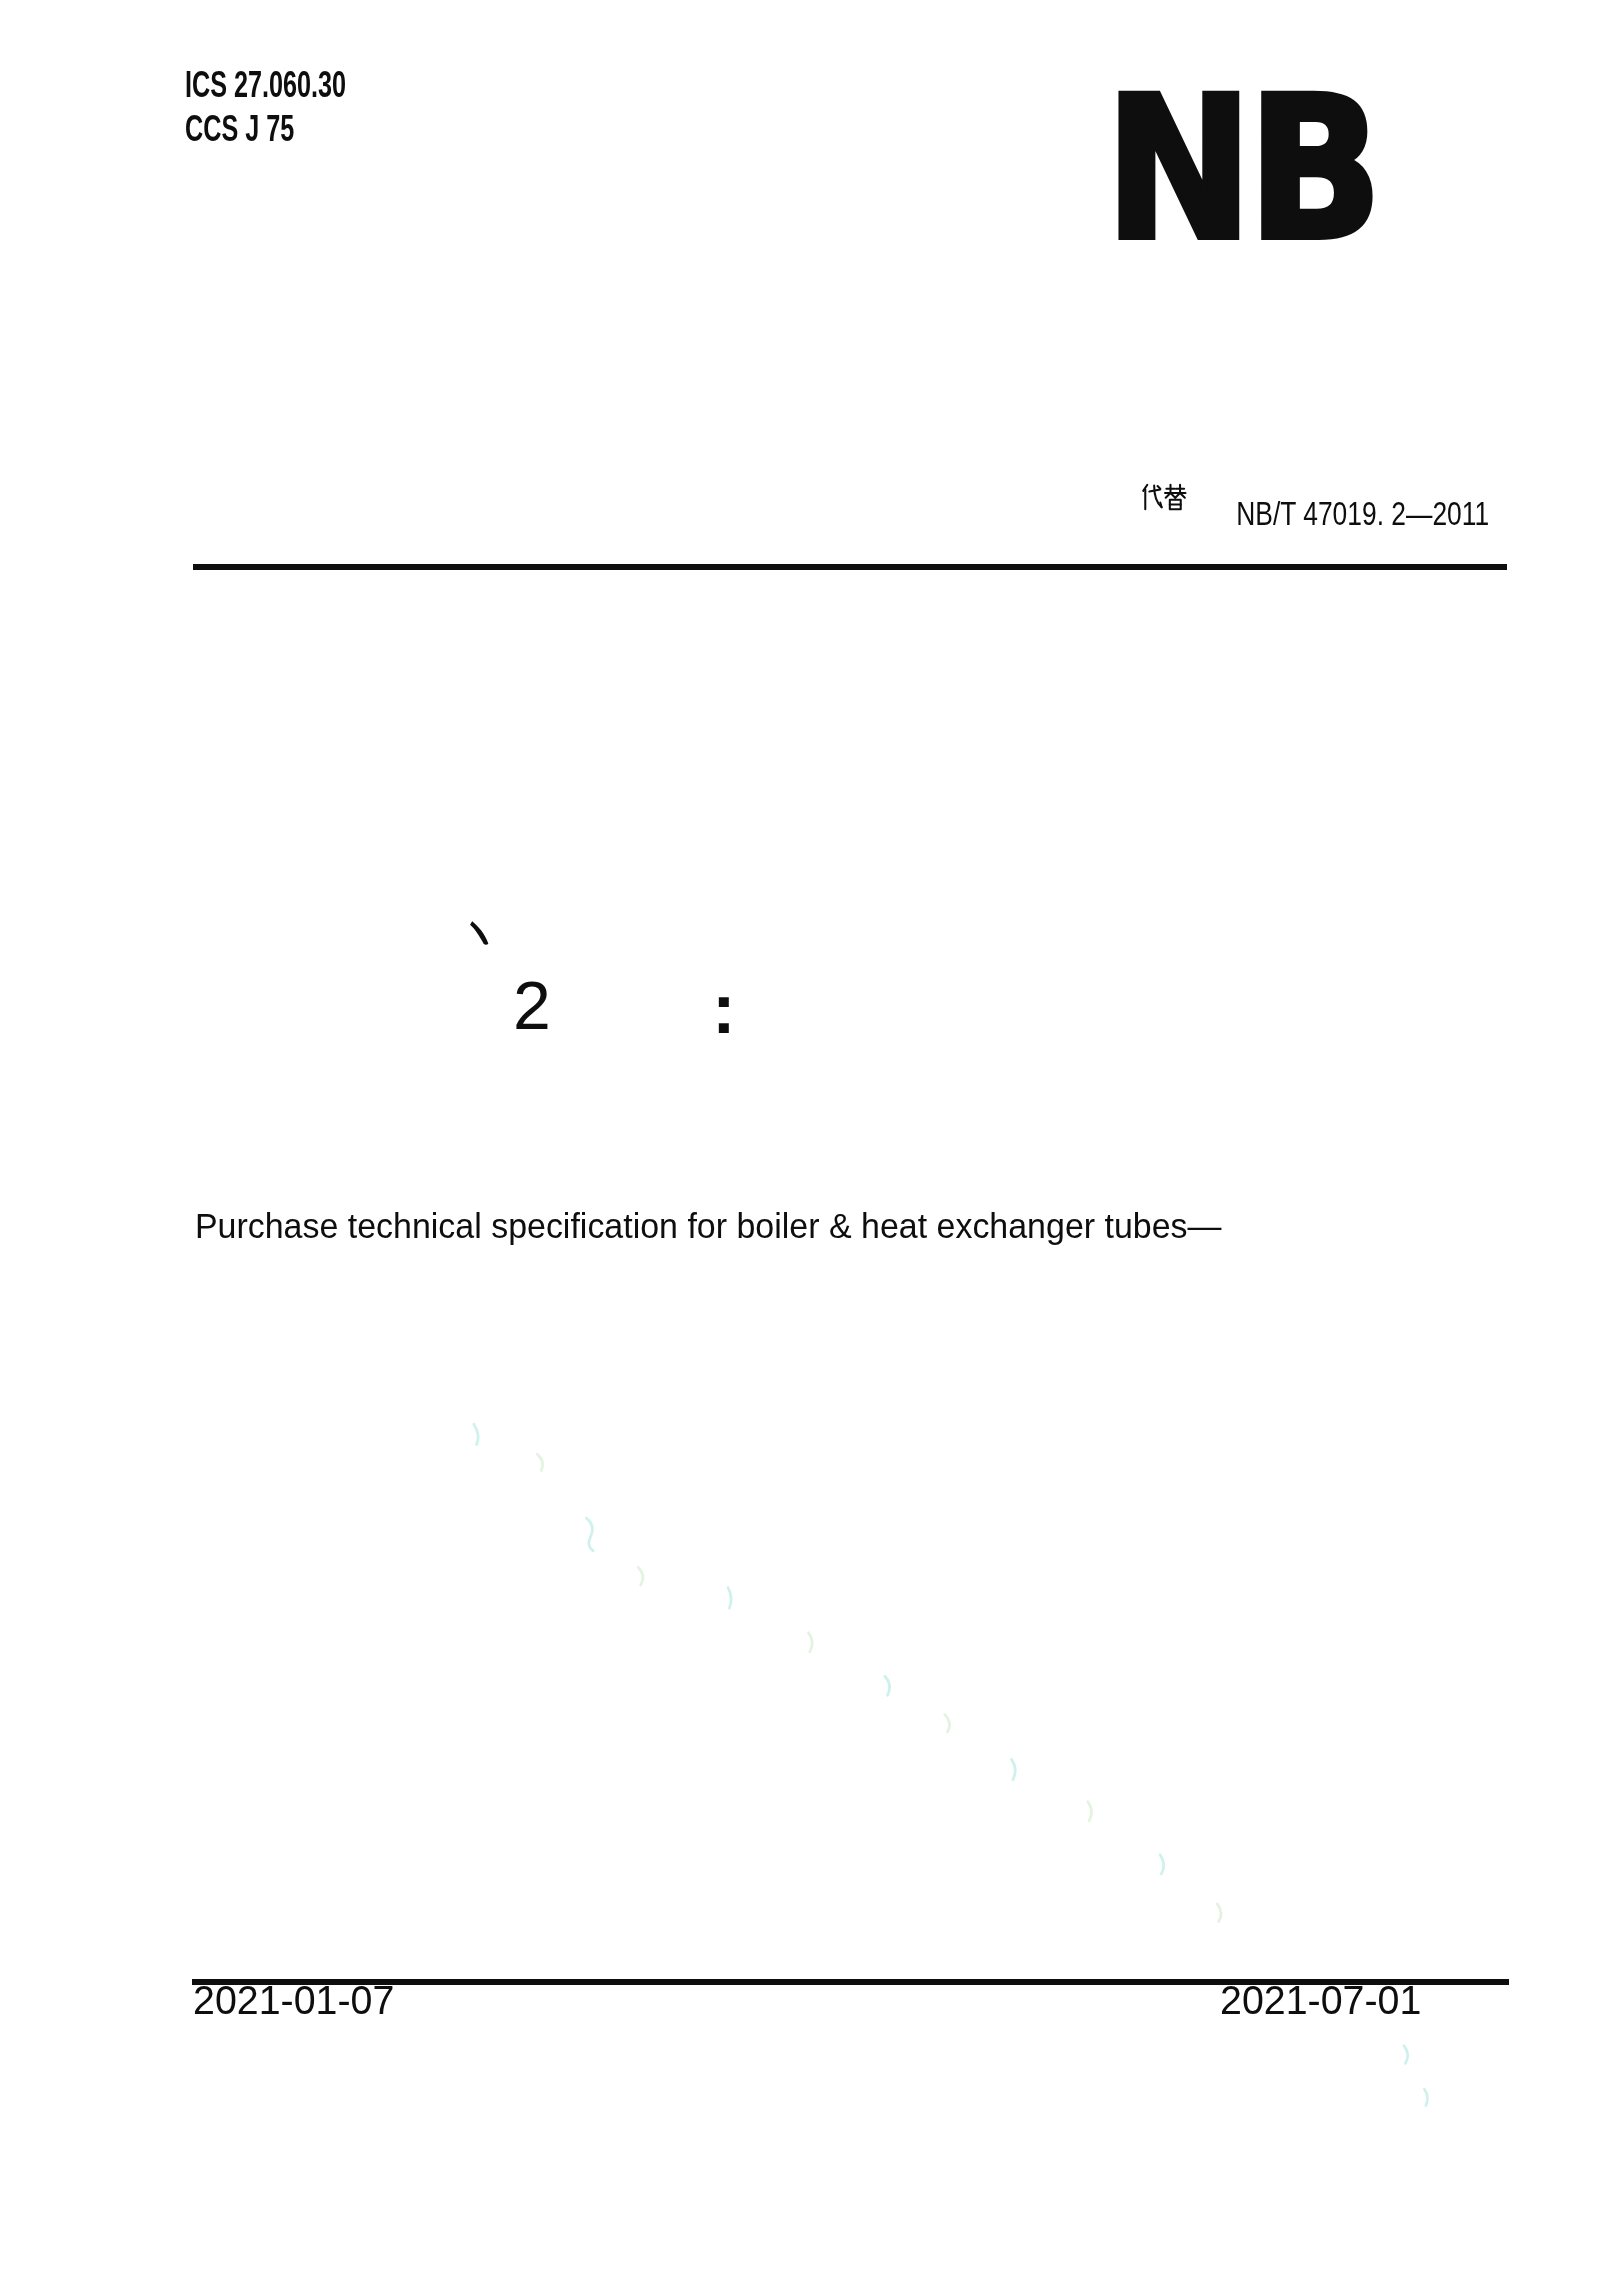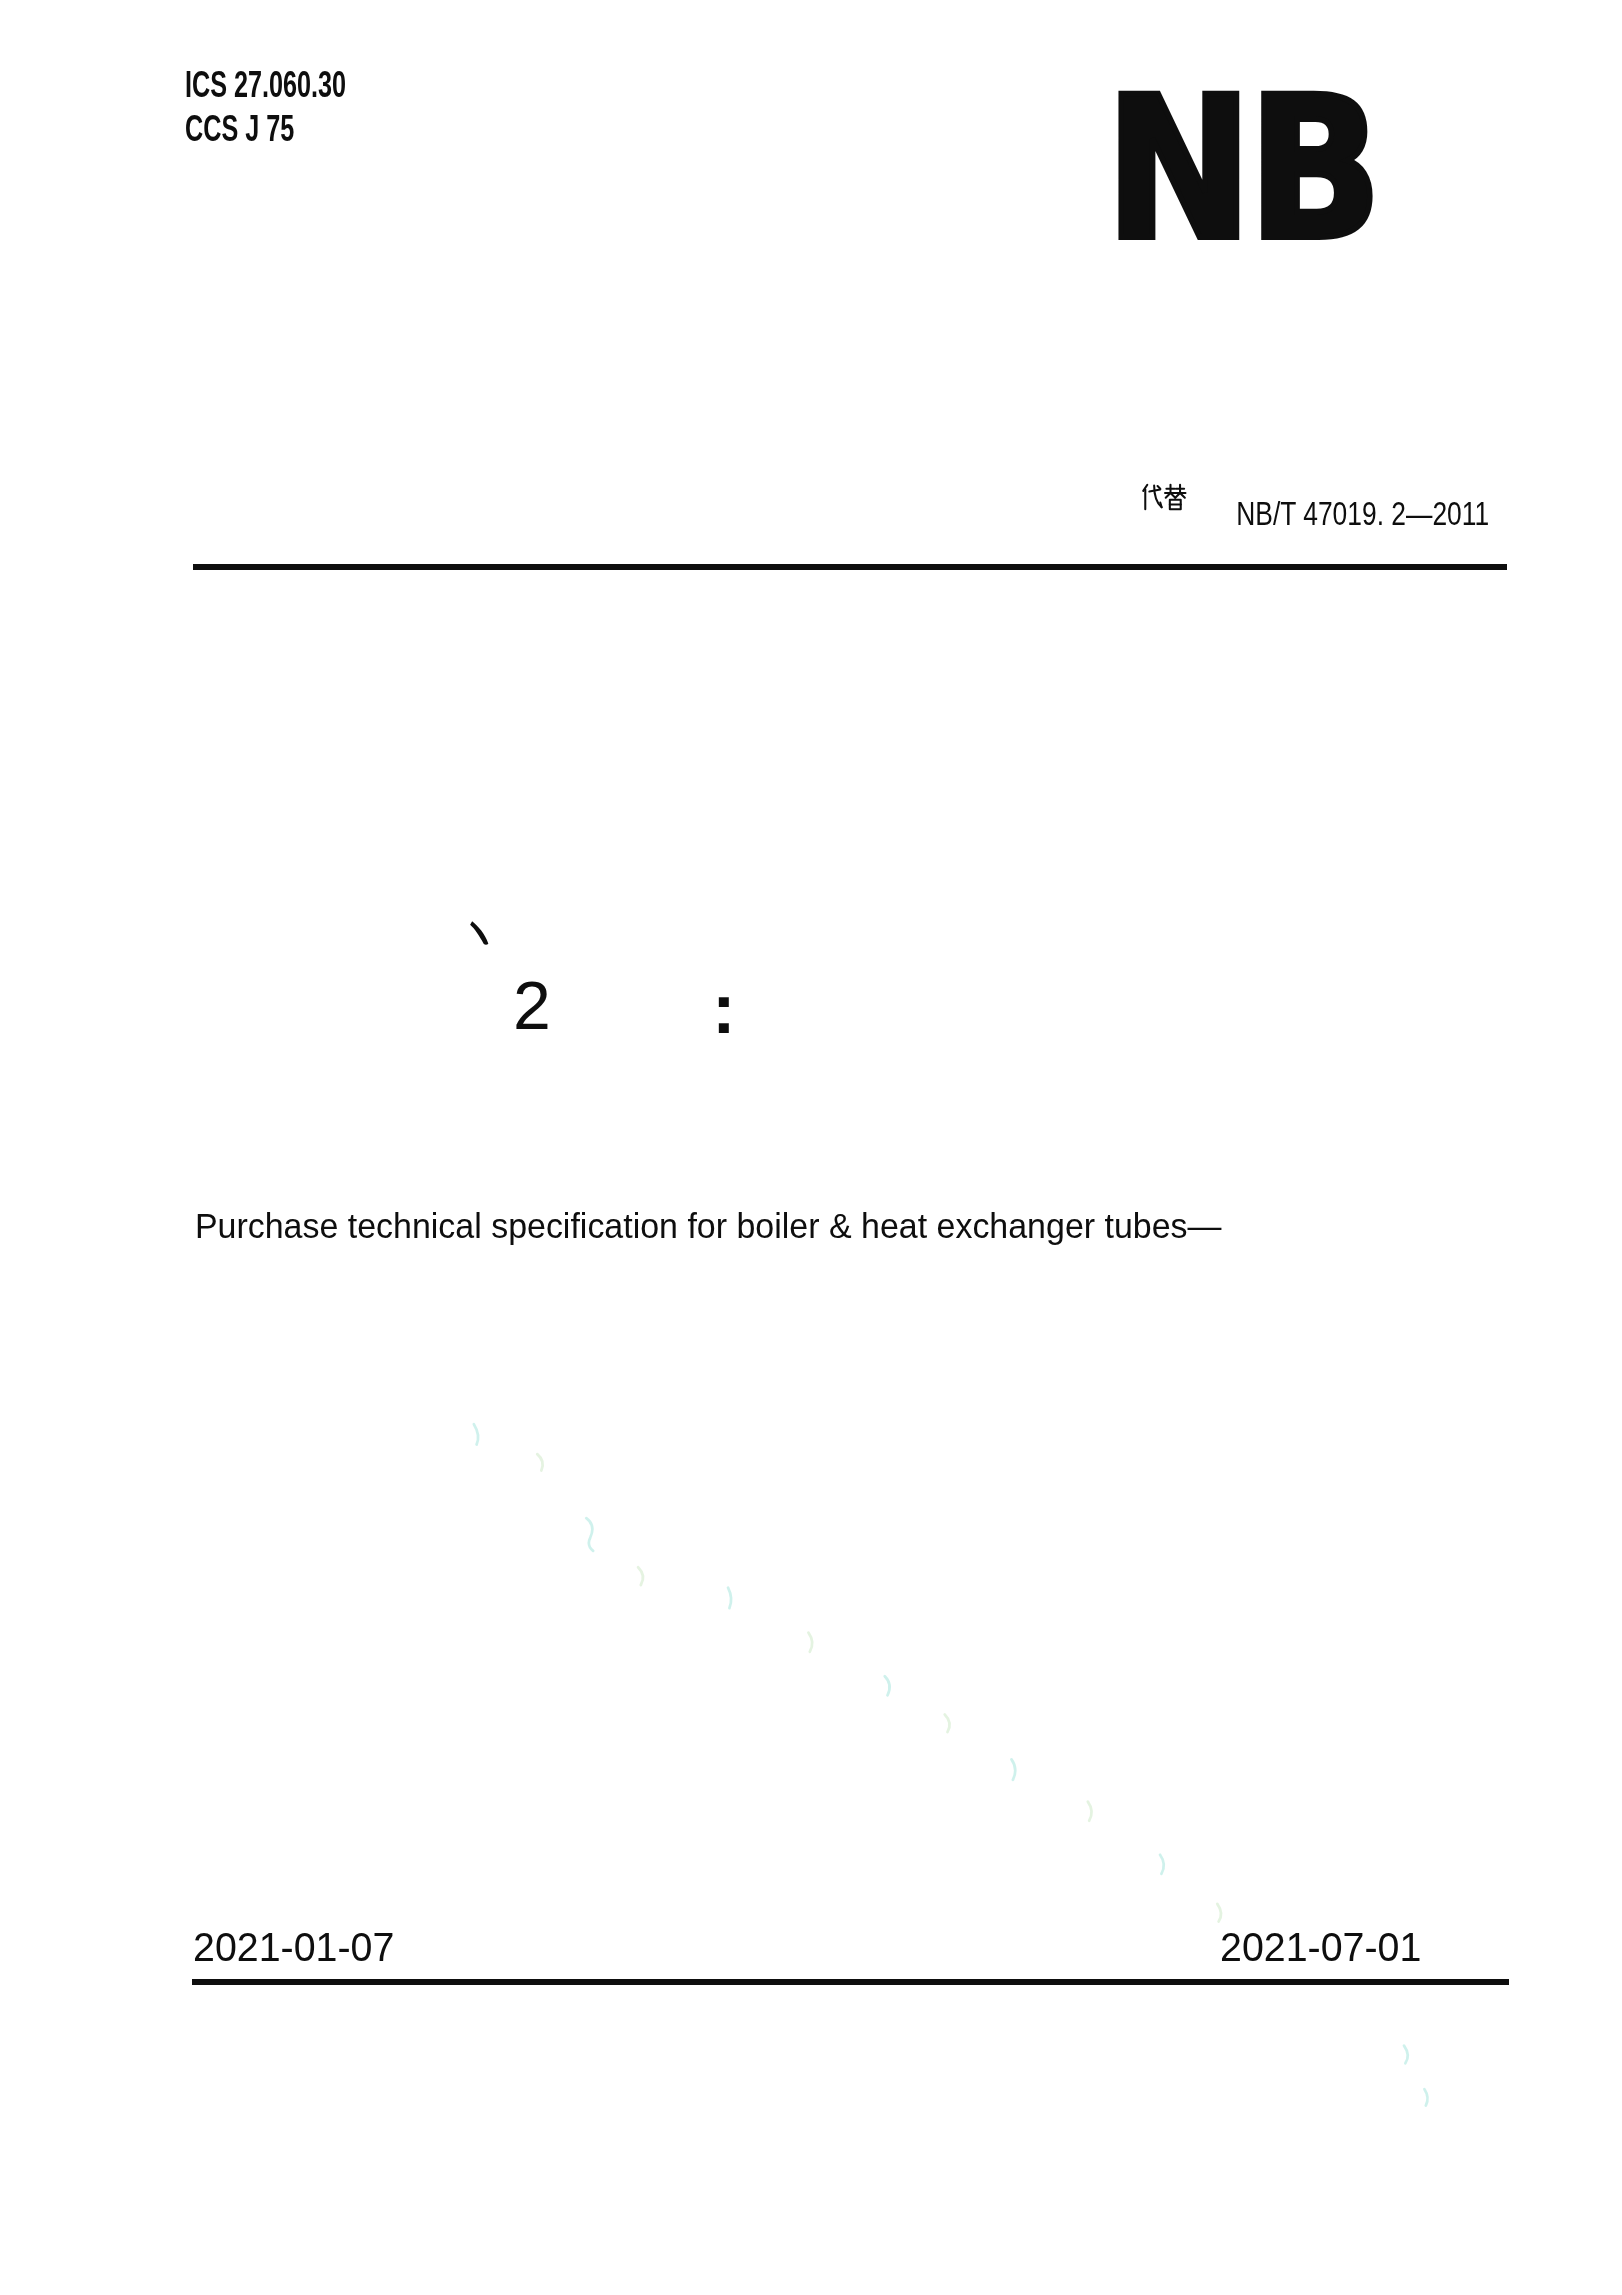--- a/index.html
+++ b/index.html
@@ -39,21 +39,21 @@
   #cn-comma { left:468px; top:920px; }
   #cn-part-number { left:513px; top:971px; font-size:68px; line-height:1; }
   #cn-colon { left:712px; top:973px; font-size:71px; line-height:1; font-weight:700; }
 
   
   #en-title { left:0; top:1198px; width:1417px; text-align:center;
     font-size:35px; line-height:55px; font-weight:500; }
   #en-title .cx { transform:scaleX(0.97); }
 
   
-  .date { top:1927px; font-size:41px; line-height:1; font-weight:500; }
+  .date { top:1980px; font-size:41px; line-height:1; font-weight:500; }
   .date .cx { transform:scaleX(0.96); }
   #issue-date { left:193px; }
   #impl-date { left:1220px; }
 
   #watermark { left:0; top:0; pointer-events:none; }
 </style>
 </head>
 <body>
 
 <div id="page">

